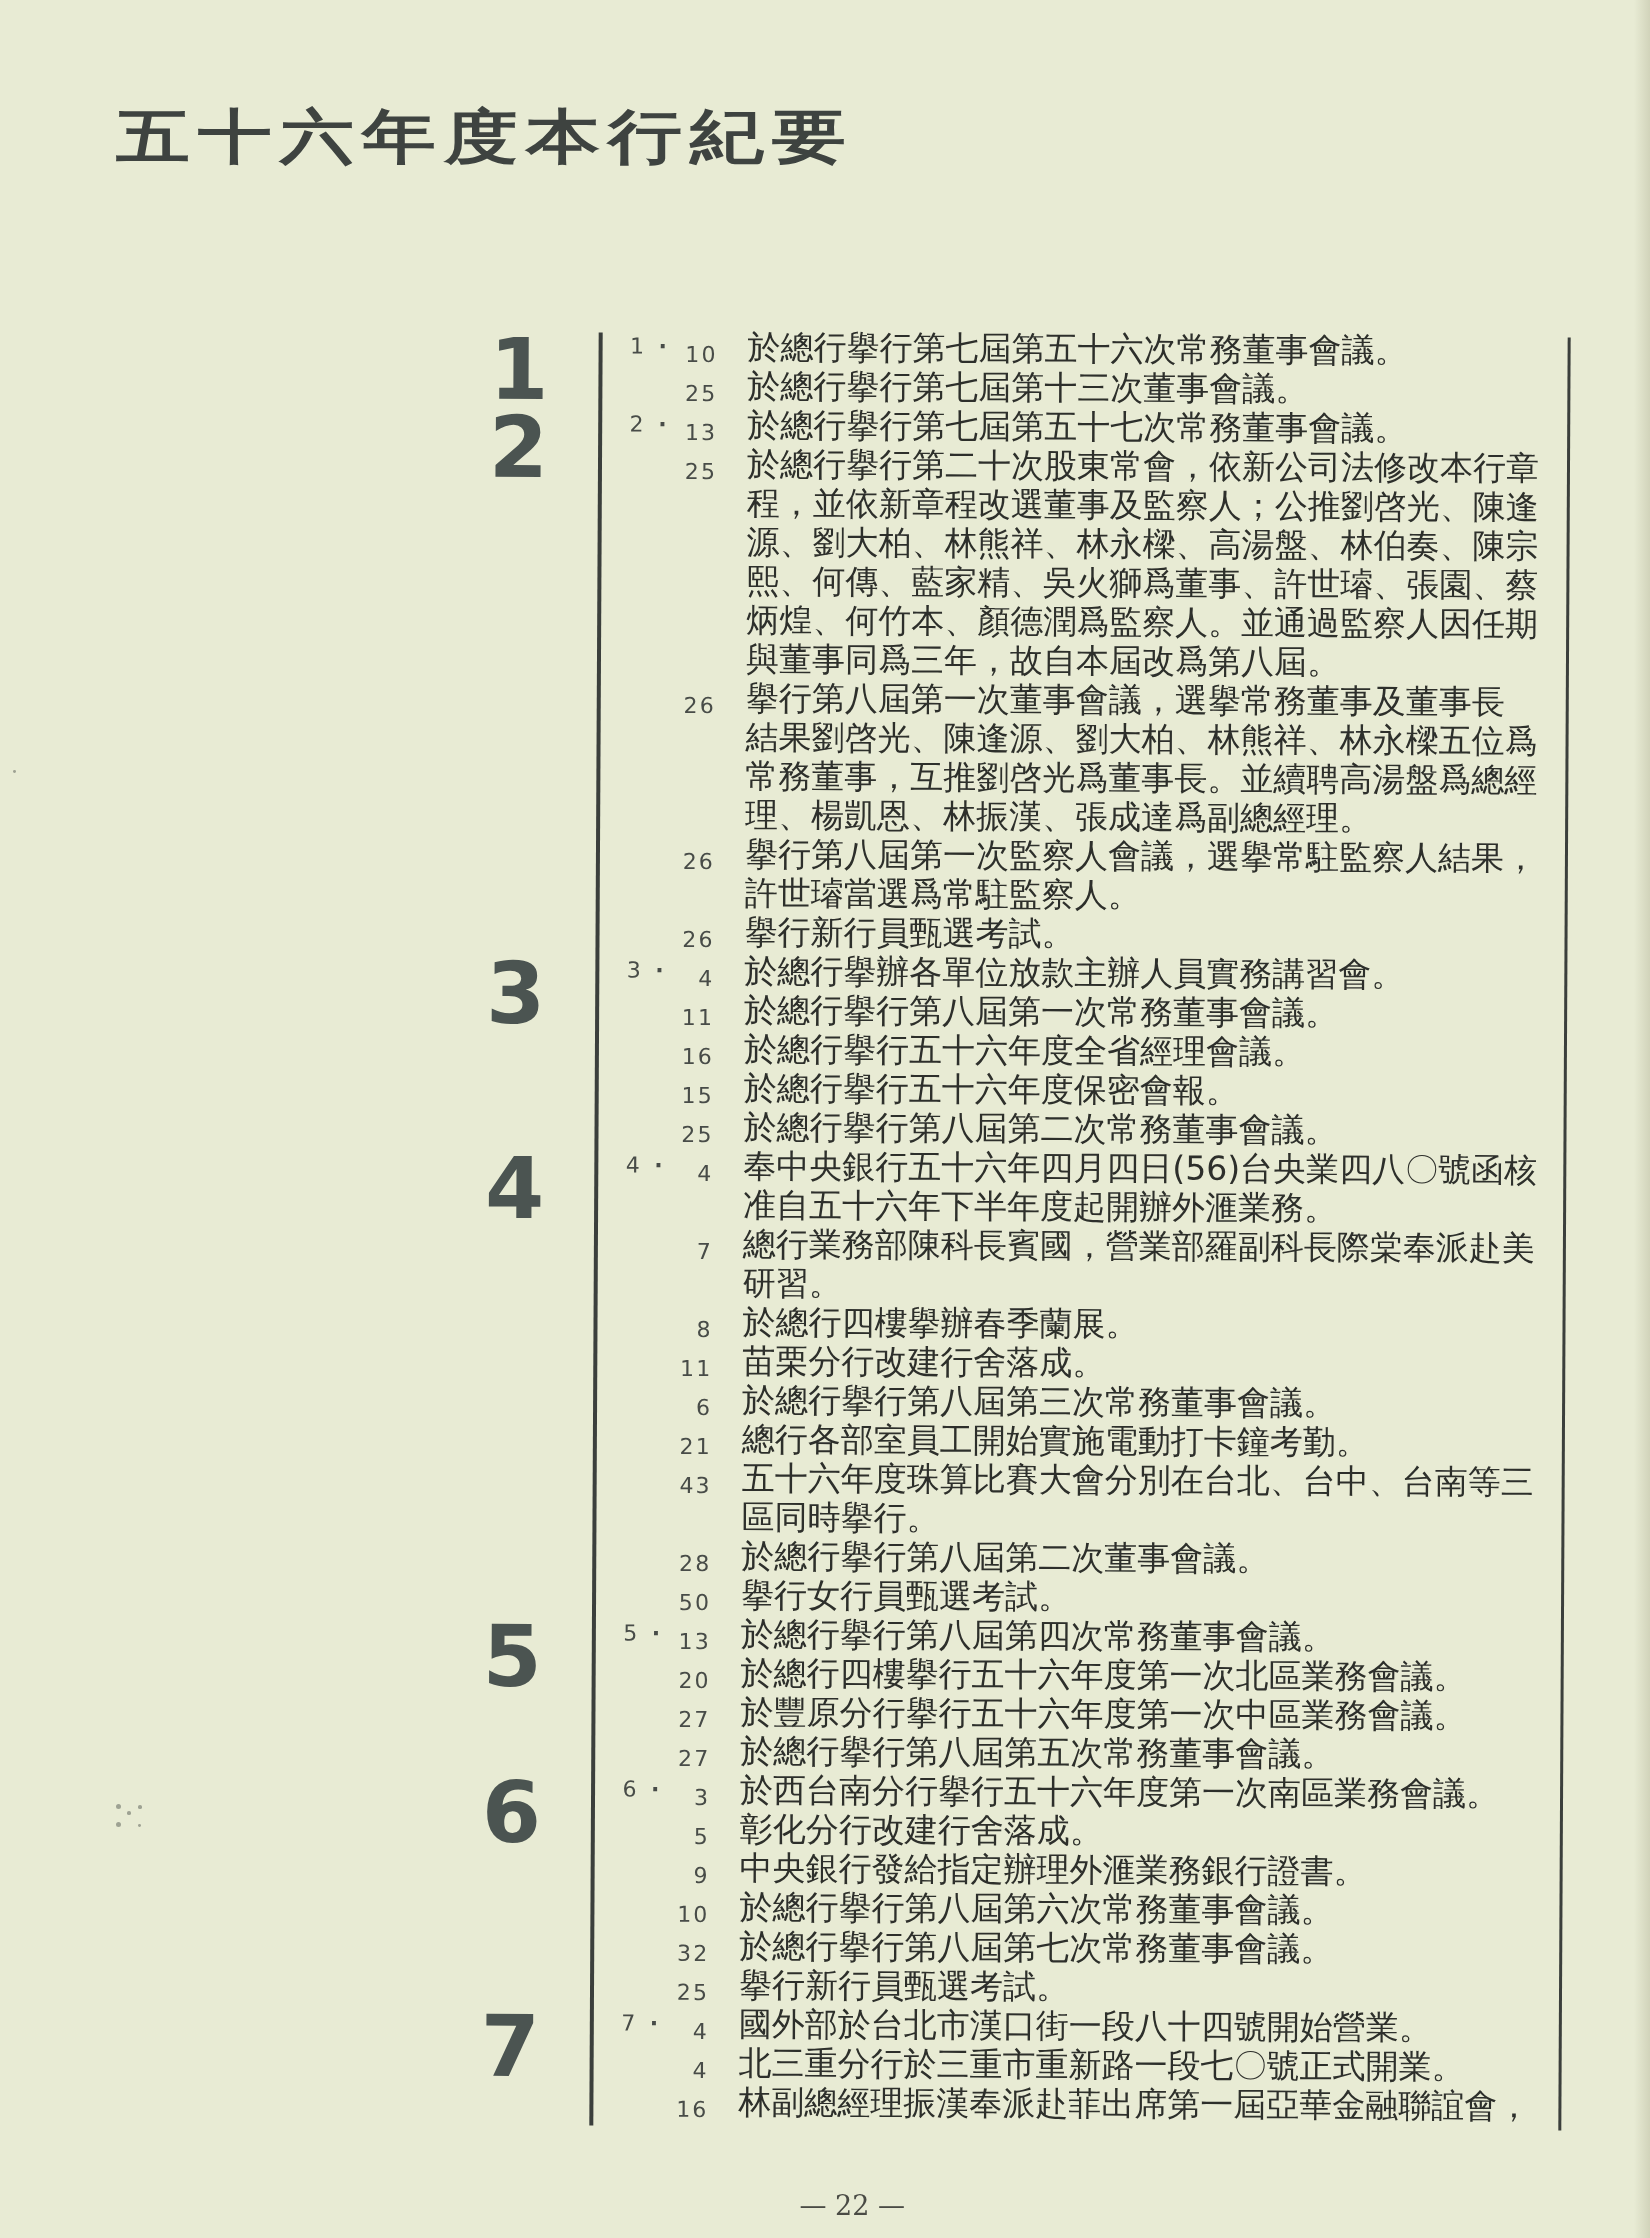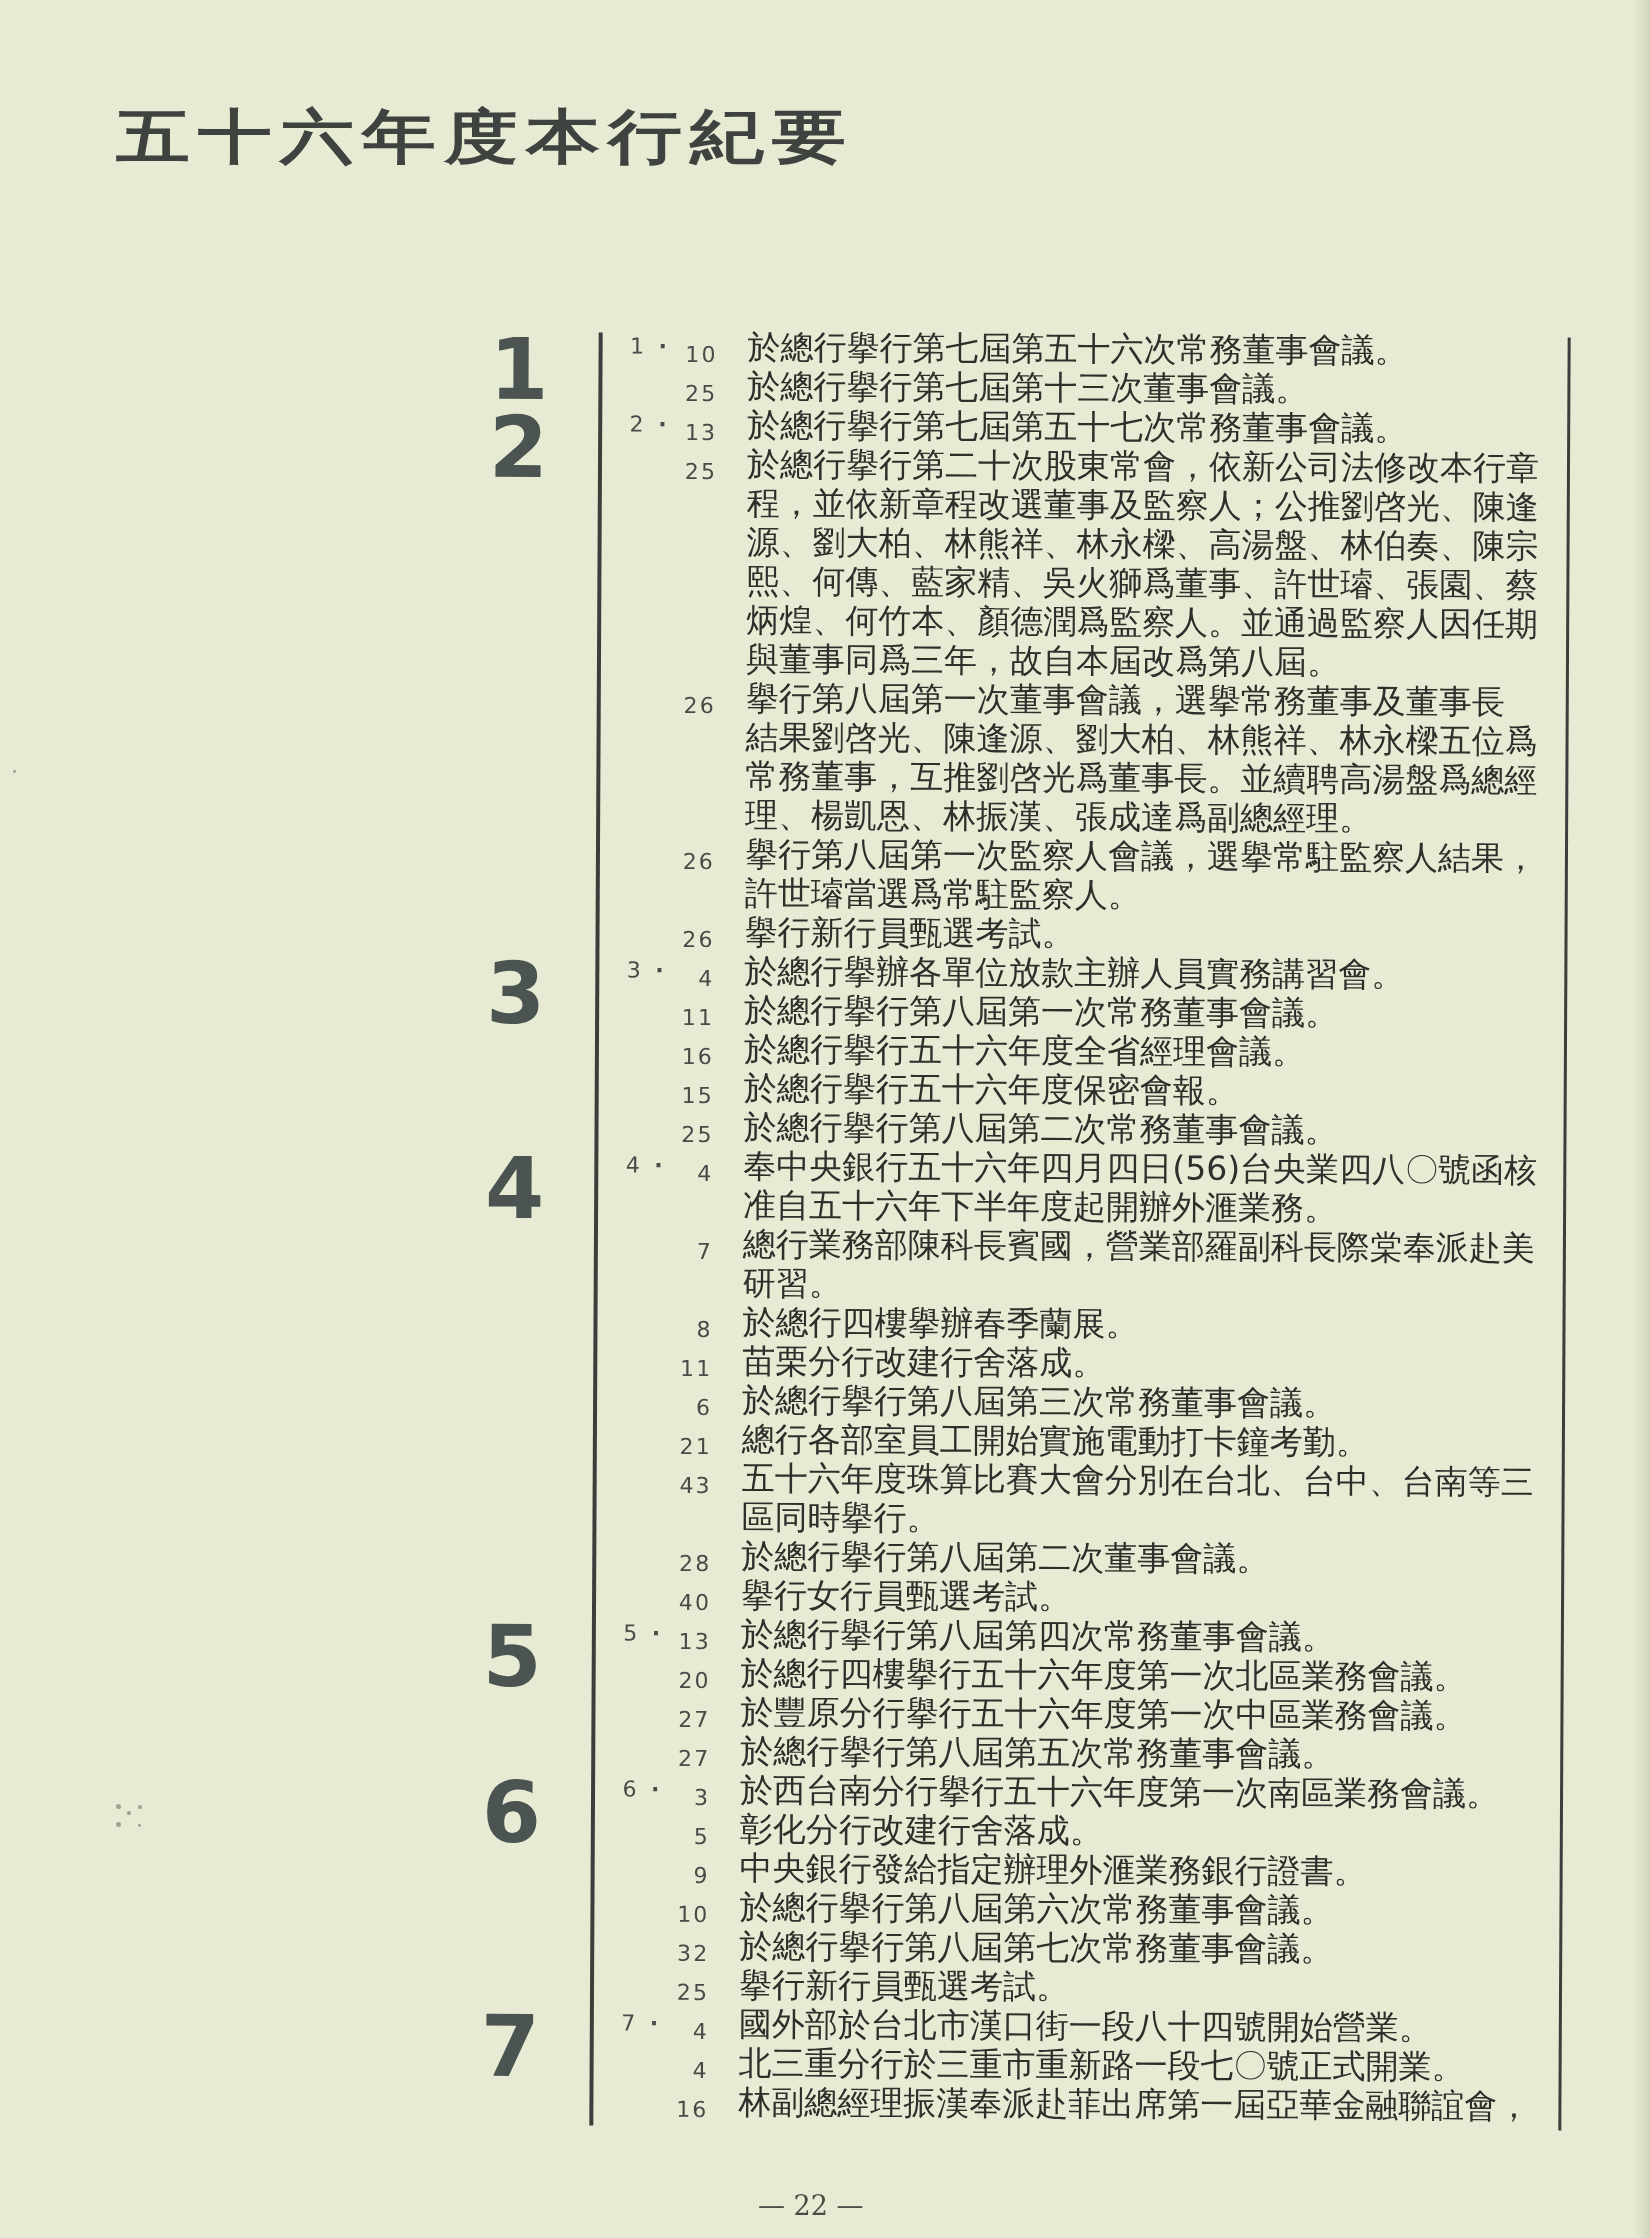--- a/index.html
+++ b/index.html
@@ -39,21 +39,21 @@
     position: absolute; left: 743px; top: 0;
     font-size: 33px; color: #2d2f2b; white-space: nowrap;
   }
   .month-num {
     position: absolute; left: 469px; top: 4.4px; width: 91px;
     height: 79px; line-height: 79px; text-align: center;
     font-size: 85px; font-weight: bold; color: #4b5451;
   }
   .page-num {
     position: absolute; left: 758px; top: 2192px; width: 147px;
-    text-align: left; font-family: "DejaVu Serif", serif;
+    text-align: right; font-family: "DejaVu Serif", serif;
     font-size: 27px; line-height: 27px; color: #4a4b45; white-space: nowrap;
   }
   .speck { position: absolute; border-radius: 50%; background: #7f8377; opacity: 0.7; }
 </style>
 </head>
 <body>
 
 <div class="paper-edge"></div>
 
 <h1 class="title" style="margin:0;">五十六年度本行紀要</h1>
@@ -285,21 +285,21 @@
         <div class="row">
           <span class="date">
               <span class="day">28</span>
             </span>
           <span class="text">於總行擧行第八屆第二次董事會議。</span>
         </div>
       </div>
       <div>
         <div class="row">
           <span class="date">
-              <span class="day">40</span>
+              <span class="day">50</span>
             </span>
           <span class="text">擧行女行員甄選考試。</span>
         </div>
       </div>
     </div>
 
     <div>
       <div>
         <div class="row">
           <span class="month-num">5</span>

